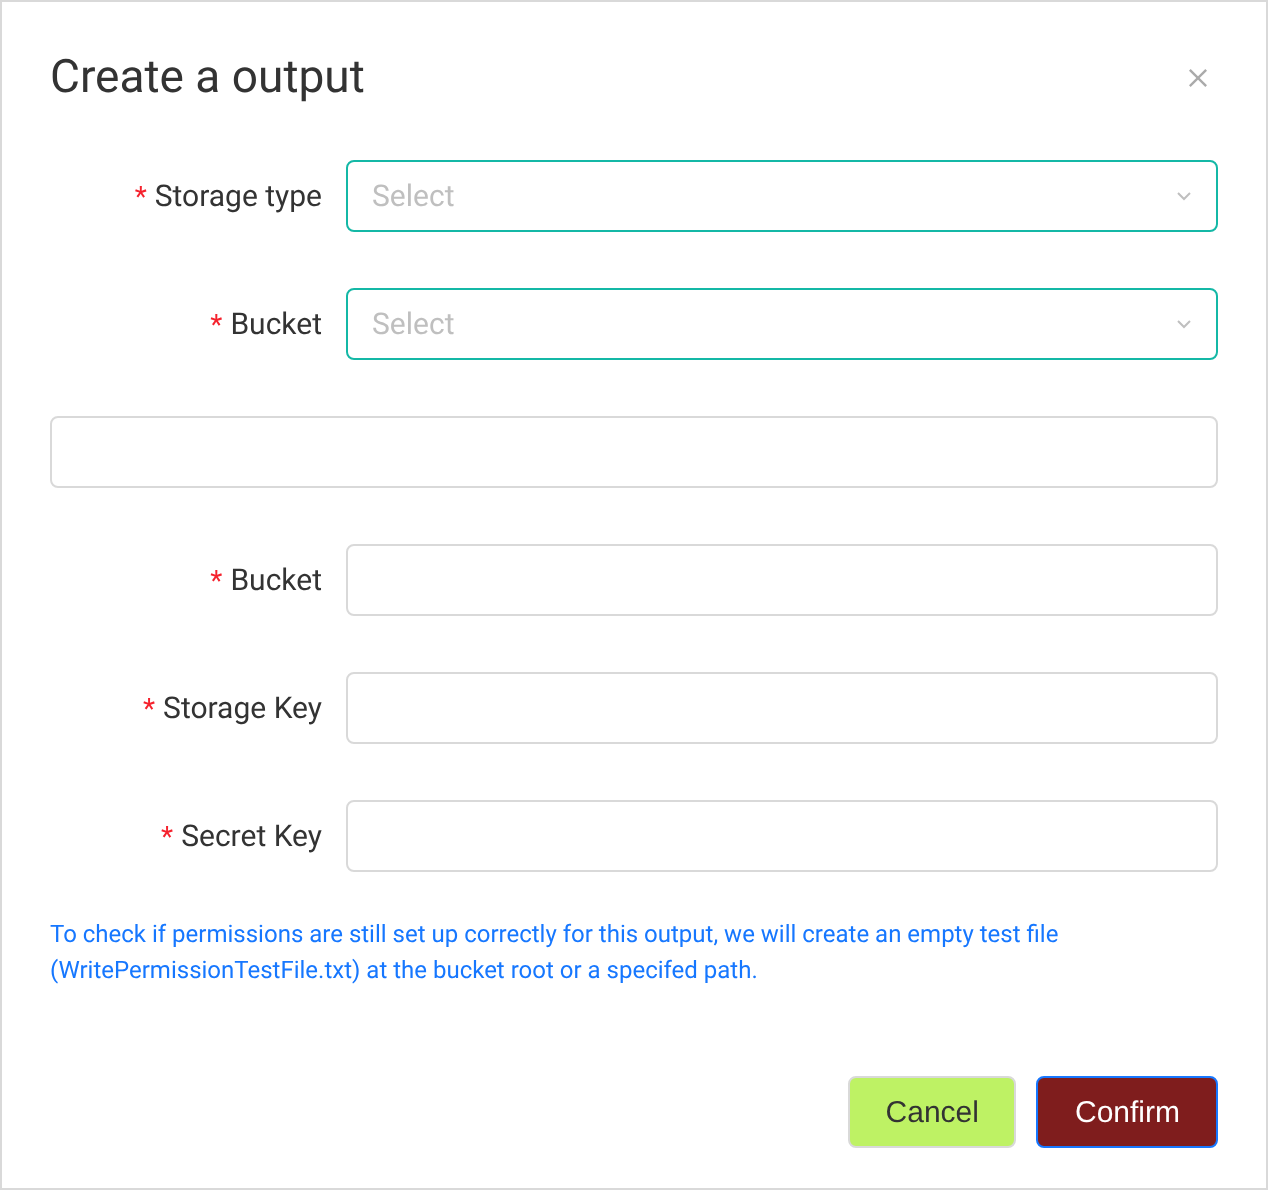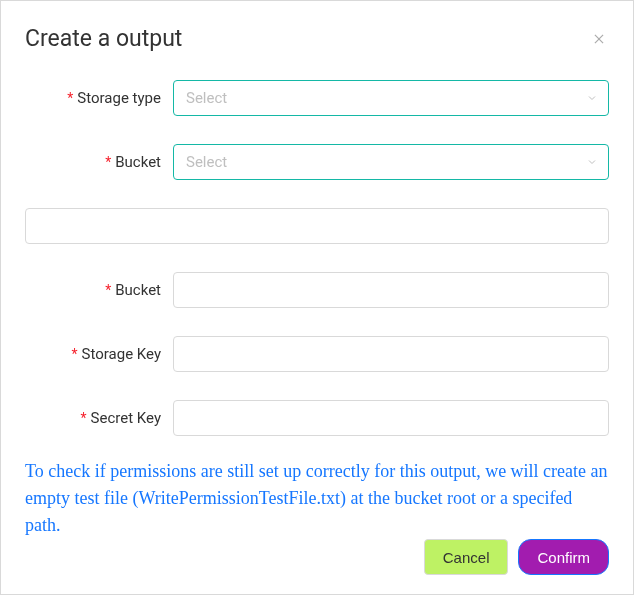--- a/index.html
+++ b/index.html
@@ -102,24 +102,23 @@
       height: 36px;
       border: 1px solid #d9d9d9;
       border-radius: 4px;
       padding: 0 12px;
       font-size: 14px;
       outline: none;
       background: #fff;
     }
     .info-text {
       color: #1677ff;
-      font-size: 18px;
+      font-size: 12px;
       line-height: 1.5;
       margin-top: -6px;
-      font-family: Liberation Serif, serif;
     }
     .dialog-footer {
       display: flex;
       justify-content: flex-end;
       gap: 10px;
       margin-top: auto;
     }
     .btn {
       height: 36px;
       padding: 0 18px;
@@ -130,24 +129,23 @@
       display: flex;
       align-items: center;
       justify-content: center;
     }
     .btn-default {
       background: #bef264;
       border-color: #d9d9d9;
       color: #333;
     }
     .btn-primary {
-      background: #a21caf;
+      background: #7f1d1d;
       border-color: #1677ff;
       color: #fff;
-      border-radius: 13px;
     }
   </style>
 </head>
 <body>
 
 <div class="dialog">
   <div class="dialog-header">
     <div class="dialog-title">Create a output</div>
     <div class="close-icon">
       <svg viewBox="0 0 24 24" fill="none" stroke="currentColor" stroke-width="2">

